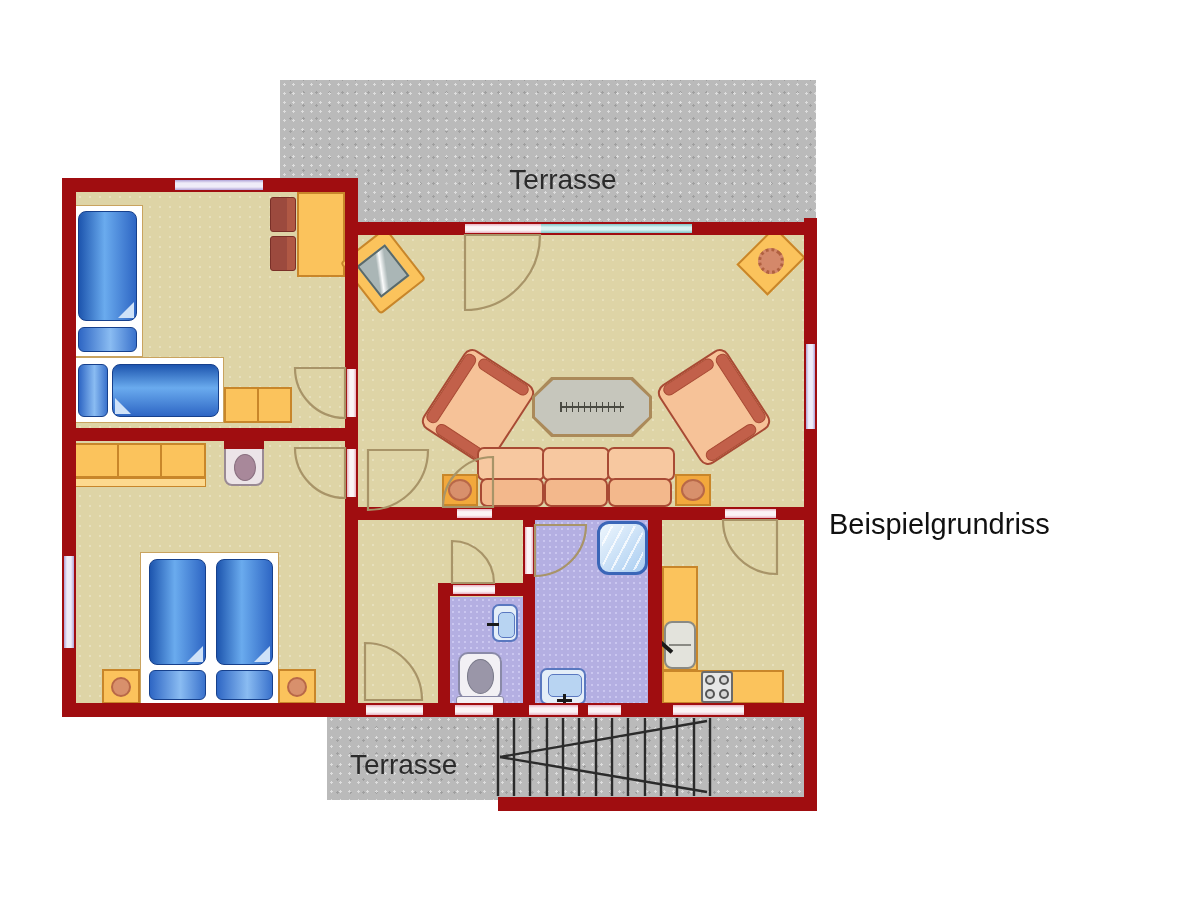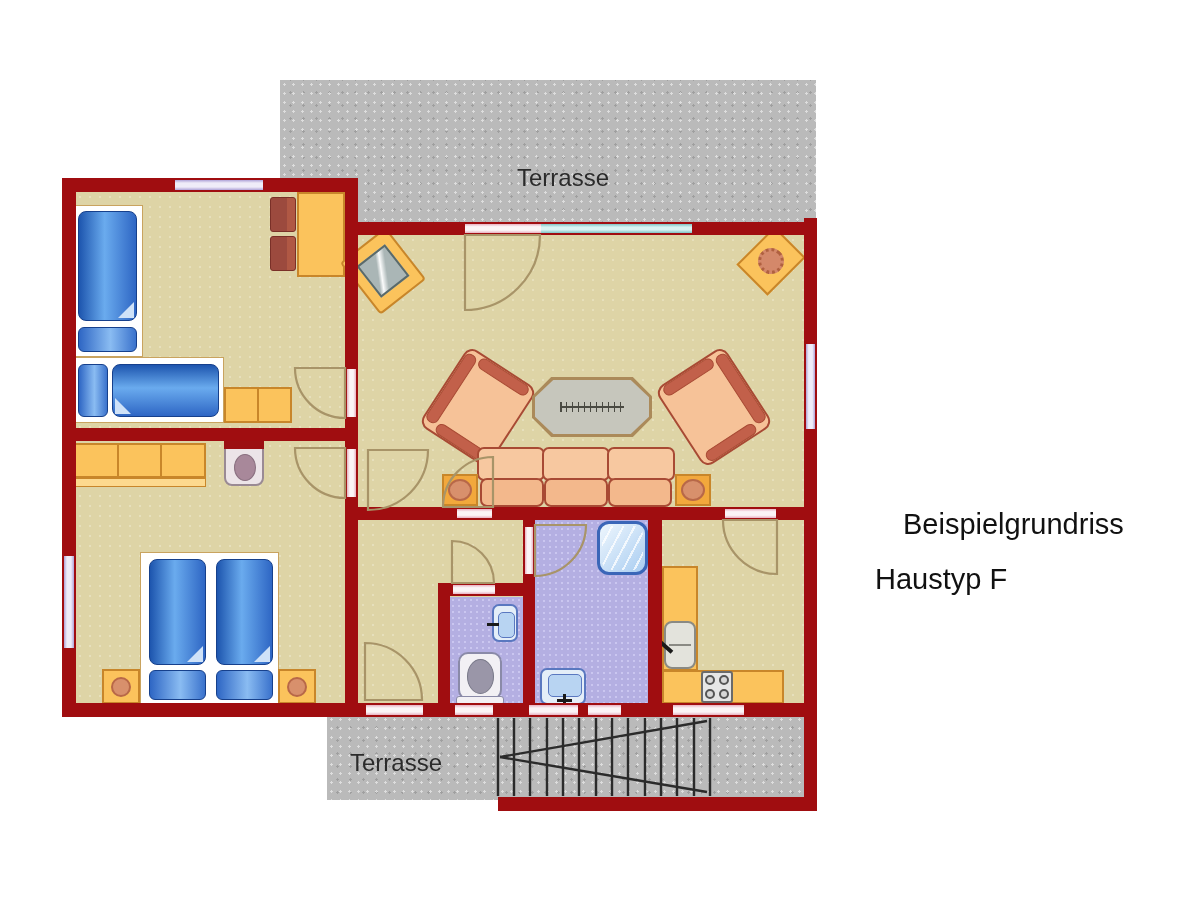--- a/index.html
+++ b/index.html
@@ -81,21 +81,21 @@
       background:repeating-linear-gradient(118deg,transparent 0,transparent 8px,rgba(255,255,255,.95) 8px,rgba(255,255,255,.95) 10px);}
   .ksink{background:#e3e3dc;border:2px solid #8a8a84;border-radius:8px;}
   .ksink-div{left:3px;top:21px;width:22px;height:2px;background:#8a8a84;}
   .stove{background:#e6e6e6;border:2px solid #6a6a6a;border-radius:3px;}
   .burner{width:10px;height:10px;border-radius:50%;background:#d8d8d8;border:2.5px solid #555;}
 
   .overlay{position:absolute;left:0;top:0;pointer-events:none;}
   .arc{fill:none;stroke:var(--arc_stroke,#a89468);stroke-width:2.2;}
   .stair{stroke:var(--stair_line,#2b2b2b);stroke-width:2.4;}
 
-  .floor-label{color:var(--label_text,#2b2b2b);font-size:24px;white-space:nowrap;}
+  .floor-label{color:var(--label_text,#2b2b2b);font-size:28px;white-space:nowrap;}
   .title-line{color:var(--title_text,#111111);font-size:29px;white-space:nowrap;}
 </style>
 </head>
 <body>
 
 <div class="canvas">
 
   <div class="concrete" style="left:280px;top:80px;width:536px;height:142px"></div>
   <div class="concrete" style="left:327px;top:715px;width:490px;height:85px"></div>
 
@@ -272,16 +272,15 @@
     <line class="stair" x1="661" y1="718" x2="661" y2="796"></line>
     <line class="stair" x1="677" y1="718" x2="677" y2="796"></line>
     <line class="stair" x1="694" y1="718" x2="694" y2="796"></line>
     <line class="stair" x1="710" y1="718" x2="710" y2="796"></line>
     <line class="stair" x1="500" y1="757" x2="707" y2="721"></line>
     <line class="stair" x1="500" y1="757" x2="707" y2="792"></line>
   </svg>
 
   <div class="floor-label" style="left:478px;top:164px;width:170px;text-align:center">Terrasse</div>
   <div class="floor-label" style="left:350px;top:749px">Terrasse</div>
-  <div class="title-line" style="left:903px;top:508px">Beispielgrundriss</div>
-  <div class="title-line" style="left:875px;top:563px">Haustyp F</div>
+  <div class="title-line" style="left:829px;top:508px">Beispielgrundriss</div>
 
 </div>
 
 </body></html>

